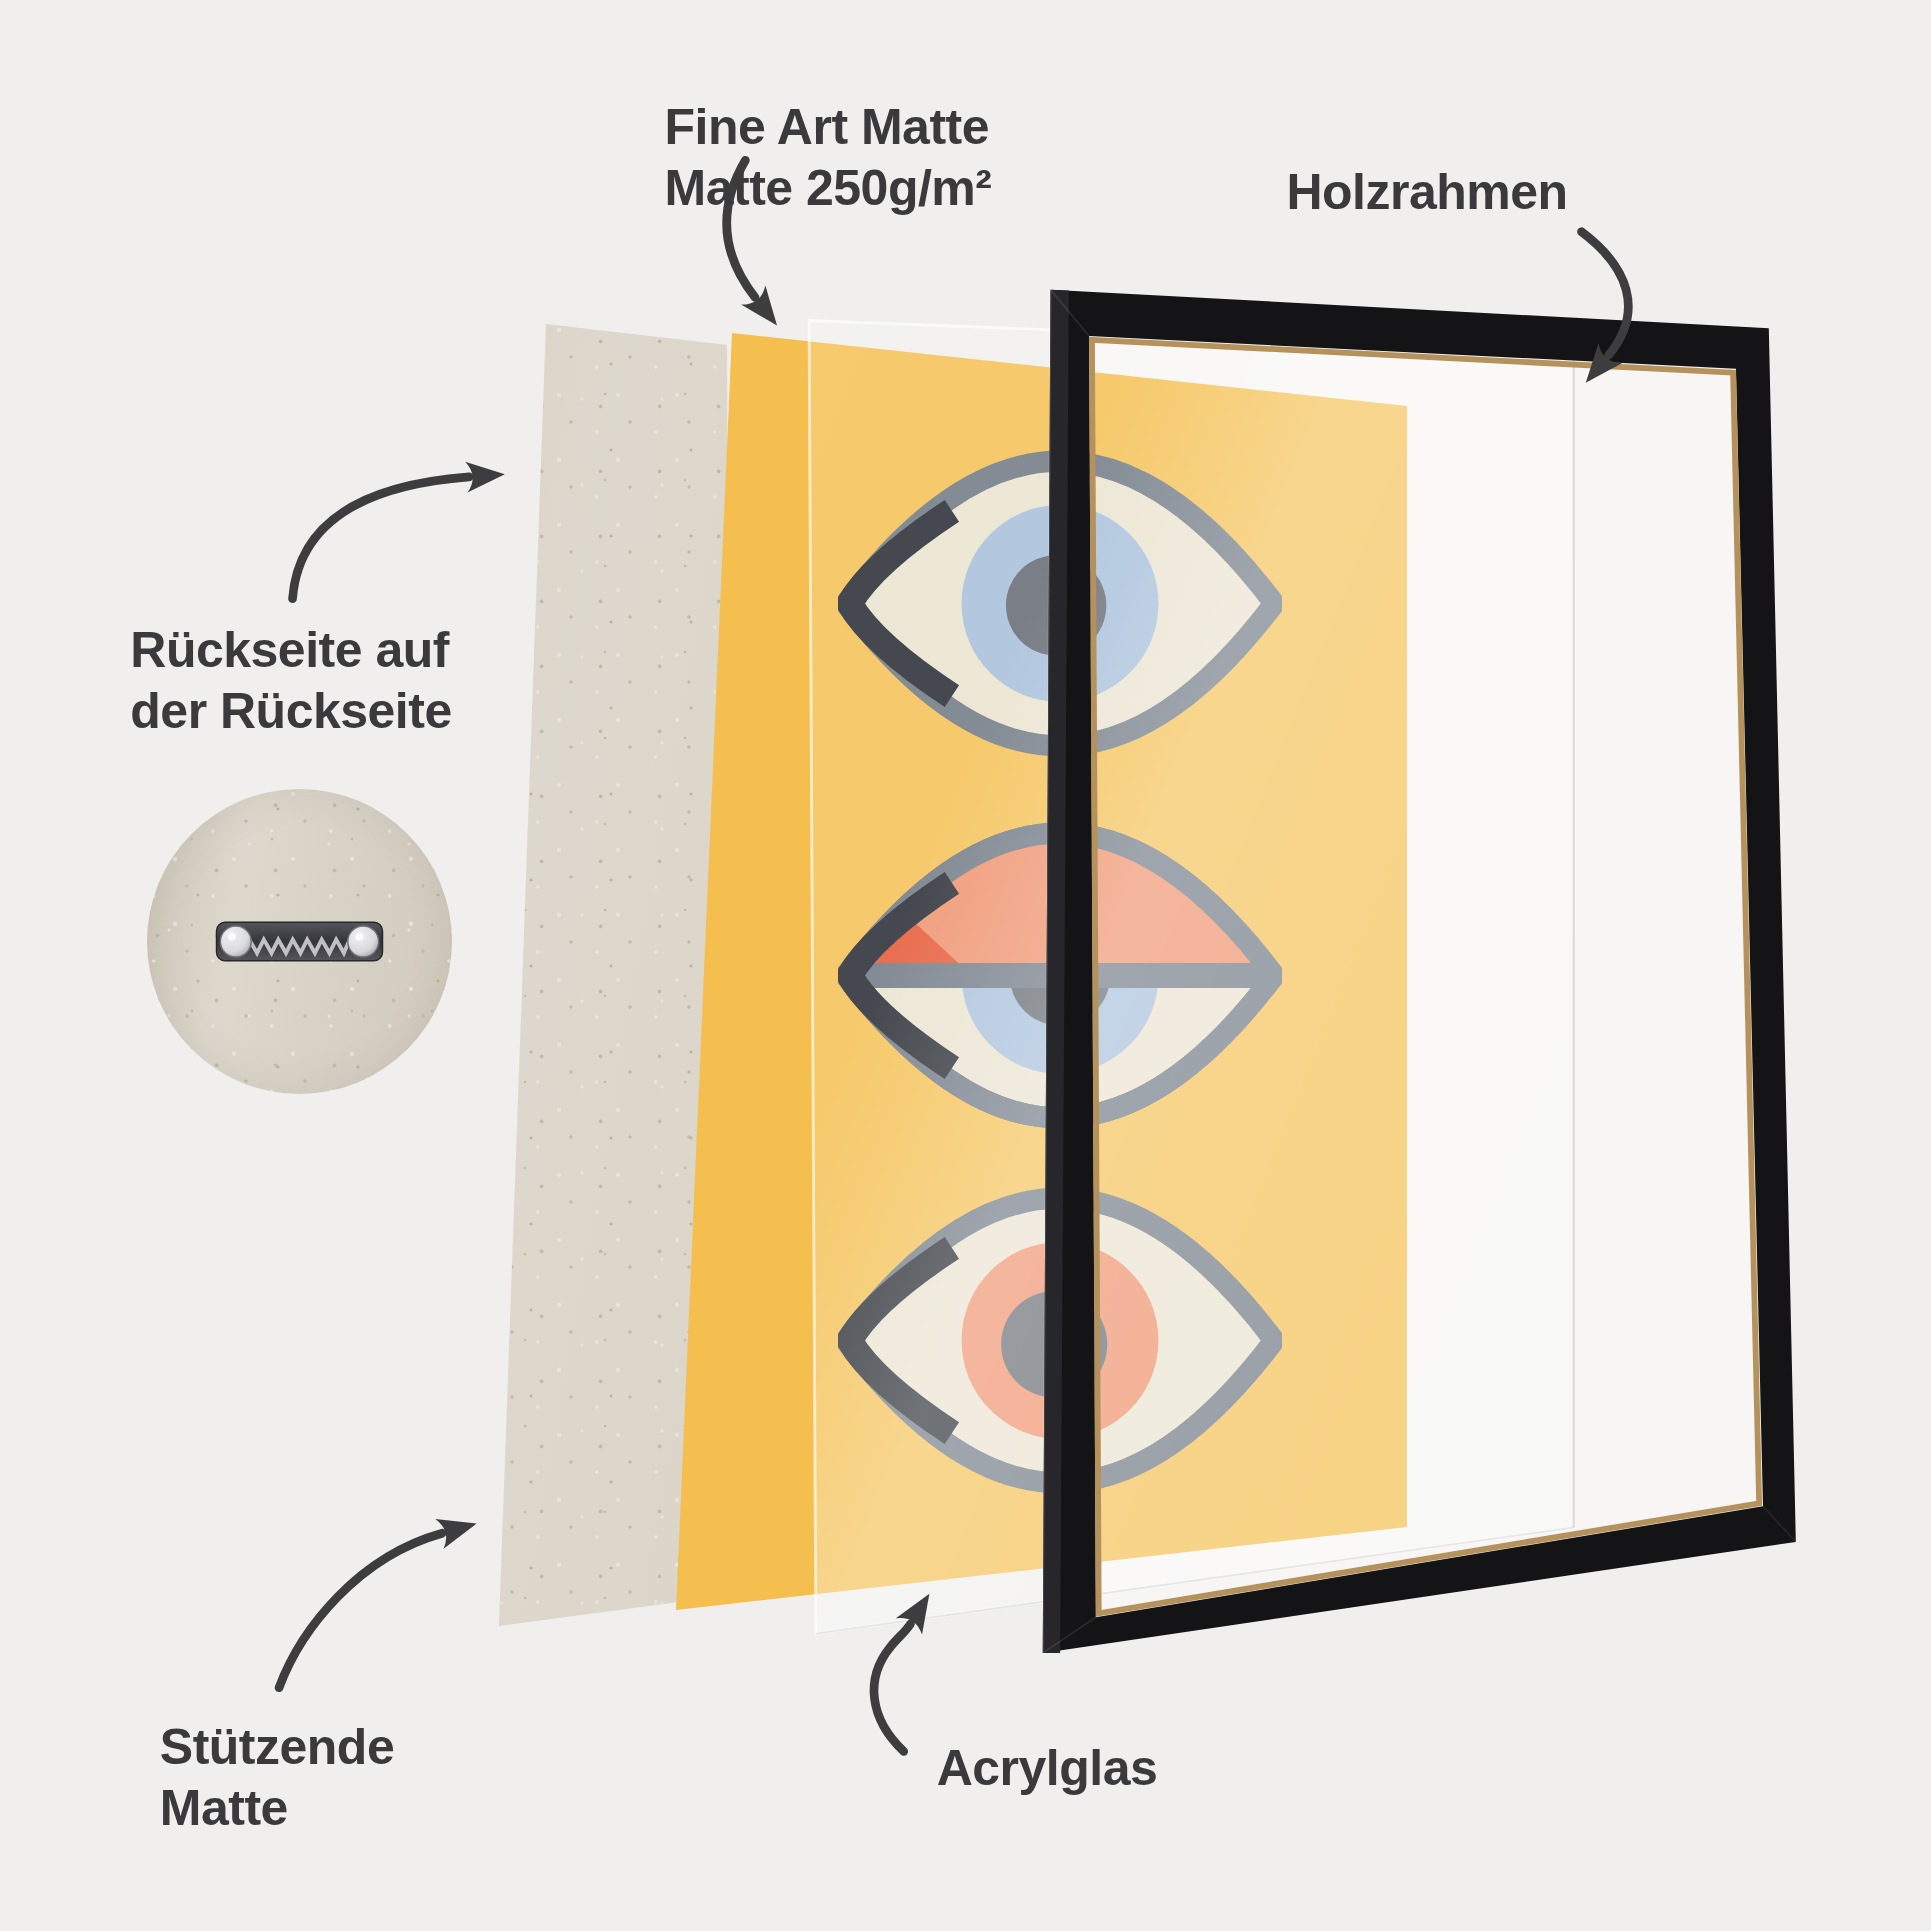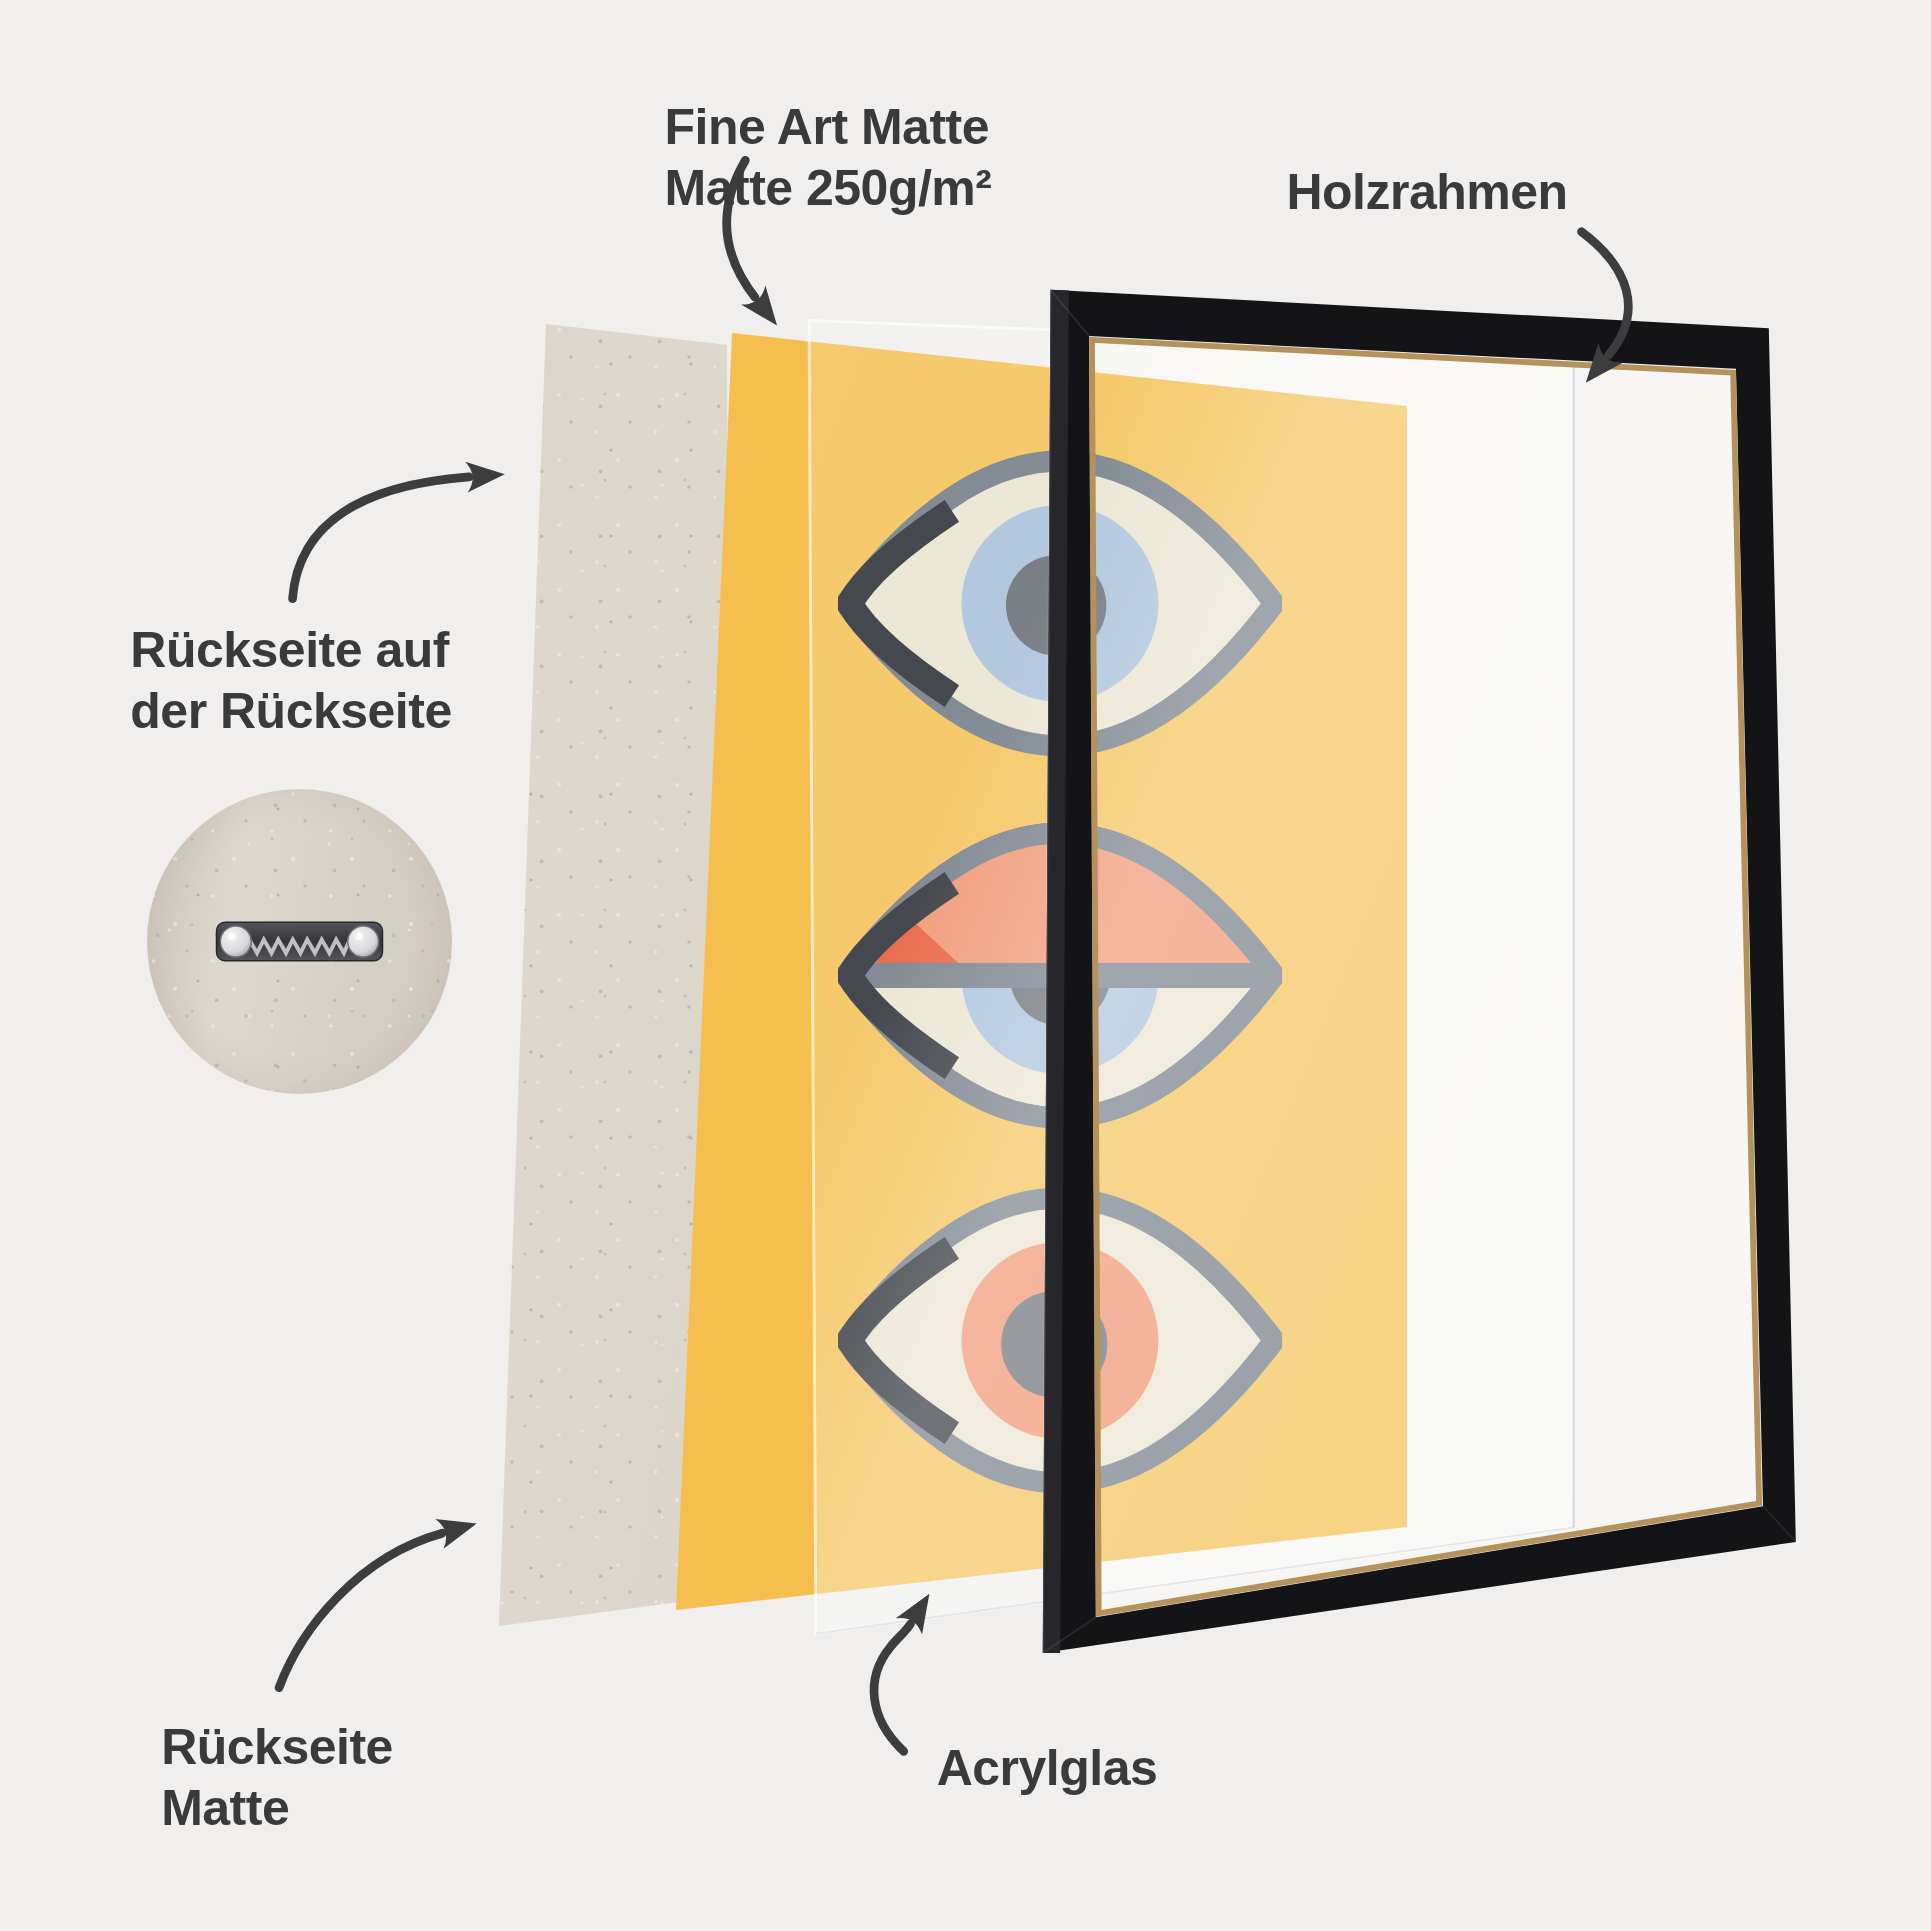--- a/index.html
+++ b/index.html
@@ -154,21 +154,21 @@
   <div class="label" style="left:1427px; top:162px">
     <div>Holzrahmen</div>
   </div>
 
   <div class="label" style="left:291px; top:620px">
     <div>Rückseite auf</div>
     <div>der Rückseite</div>
   </div>
 
   <div class="label" style="left:277px; top:1717px">
-    <div>Rückseite</div>
+    <div>Stützende</div>
     <div>Matte</div>
   </div>
 
   <div class="label" style="left:1047px; top:1738px">
     <div>Acrylglas</div>
   </div>
 
 </div>
 
 

